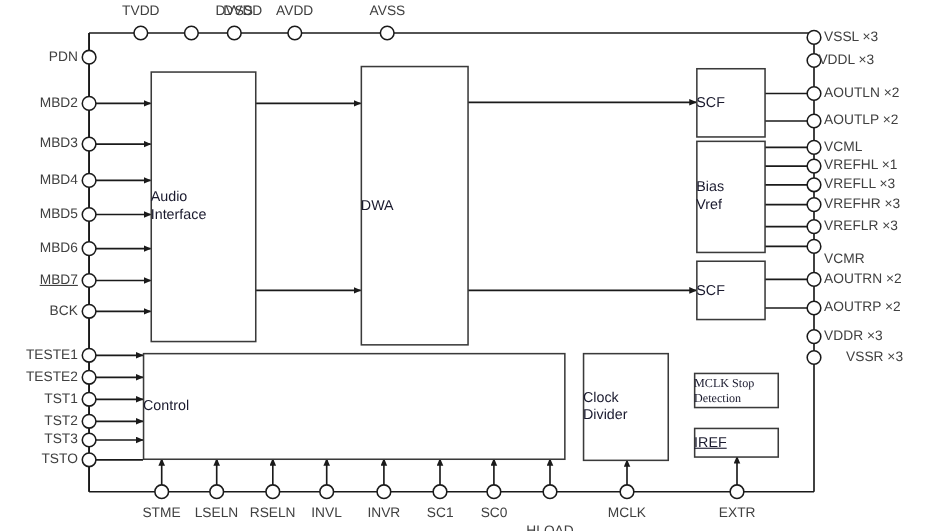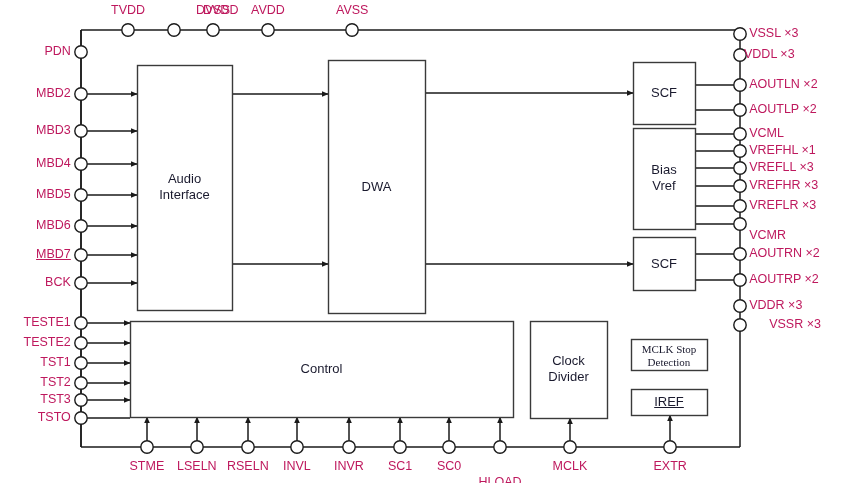--- a/index.html
+++ b/index.html
@@ -1,21 +1,21 @@
 <!DOCTYPE html>
 <html><head>
 <meta charset="utf-8">
 <style>
   html,body{margin:0;padding:0;background:#ffffff;}
   body{font-family:"Liberation Sans",sans-serif;}
   #stage{position:relative;width:850px;height:483px;background:#fff;overflow:hidden;}
   #stage svg{position:absolute;left:0;top:0;}
-  .lbl{position:absolute;font-family:"Liberation Sans",sans-serif;font-size:12.5px;color:#be185d;white-space:nowrap;line-height:1;}
+  .lbl{position:absolute;font-family:"Liberation Sans",sans-serif;font-size:12.5px;color:#404040;white-space:nowrap;line-height:1;}
   .lbl.r{text-align:right;}
-  .blk-txt{position:absolute;font-family:"Liberation Sans",sans-serif;font-size:13px;color:#1a1a2e;text-align:center;line-height:1.25;white-space:pre-line;}
+  .blk-txt{position:absolute;font-family:"Liberation Sans",sans-serif;font-size:13px;color:#1a1a2e;text-align:left;line-height:1.25;white-space:pre-line;}
   .blk-txt.small{font-size:11px;line-height:1.25;font-family:Liberation Serif, serif;}
 </style>
 </head>
 <body>
 
 <div id="stage">
   <svg id="wires" width="850" height="483" shape-rendering="geometricPrecision">
     <defs>
       <marker id="ar" markerWidth="7" markerHeight="7" refX="6.4" refY="3" orient="auto" markerUnits="userSpaceOnUse">
         <path d="M0,0 L7,3 L0,6 z" fill="#1a1a1a"></path>

